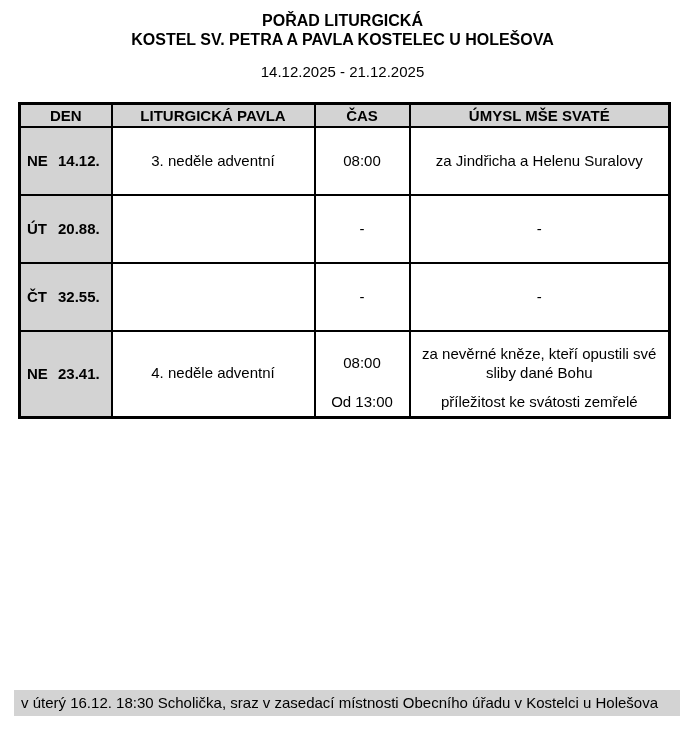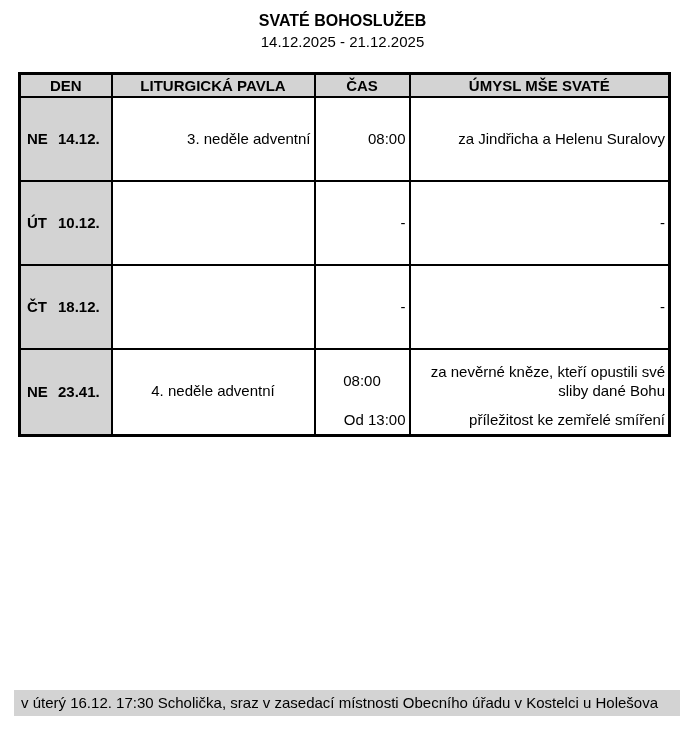--- a/index.html
+++ b/index.html
@@ -19,21 +19,21 @@
   }
   .title-line {
     font-size: 16px;
     font-weight: bold;
     line-height: 19px;
   }
   .date-line {
     font-size: 15px;
     font-weight: normal;
     line-height: 18px;
-    margin-top: 3px;
+    margin-top: 14px;
   }
   table.schedule {
     border-collapse: collapse;
     table-layout: fixed;
     width: 650px;
     margin: 21px 0 0 18px;
     border: 3px solid #000000;
   }
   table.schedule td, table.schedule th {
     border: 2px solid #000000;
@@ -45,31 +45,31 @@
   col.c-cel   { width: 203px; }
   col.c-time  { width: 95px; }
   col.c-int   { width: 260px; }
   tr.head-row { height: 23px; }
   tr.head-row th {
     background: #d3d3d3;
     font-weight: bold;
     text-align: center;
     padding: 1px 2px;
   }
-  tr.data-row { height: 84px; }
+  tr.data-row { height: 68px; }
   tr.data-row.tall { height: 84px; }
   td.day-cell {
     background: #d3d3d3;
     font-weight: bold;
     padding-left: 6px;
     white-space: nowrap;
   }
   td.day-cell .day-abbr { display: inline-block; width: 31px; }
   td.cel-cell, td.time-cell, td.int-cell {
-    text-align: right;
+    text-align: center;
     padding: 2px 3px;
     line-height: 19px;
   }
   td.split { padding: 0; vertical-align: top; }
   .split-wrap {
     display: flex;
     flex-direction: column;
     justify-content: space-between;
     height: 84px;
     padding: 2px 3px;
@@ -95,21 +95,22 @@
     line-height: 21px;
     padding: 2px 7px 3px 7px;
   }
 </style>
 </head>
 <body>
 
 <div class="page">
 
   <div class="titles">
-    <div class="title-line">SVATÉ BOHOSLUŽEB</div>
+    <div class="title-line">POŘAD LITURGICKÁ</div>
+    <div class="title-line">KOSTEL SV. PETRA A PAVLA KOSTELEC U HOLEŠOVA</div>
     <div class="date-line">14.12.2025 - 21.12.2025</div>
   </div>
 
   <table class="schedule">
     <colgroup>
       <col class="c-day">
         <col class="c-cel">
         <col class="c-time">
         <col class="c-int">
     </colgroup>
@@ -126,31 +127,31 @@
         <span class="day-abbr">NE</span><span>14.12.</span>
       </td>
       <td class="cel-cell">3. neděle adventní</td>
       <td class="time-cell">08:00</td>
       <td class="int-cell">za Jindřicha a Helenu Suralovy</td>
     </tr>
 
 
     <tr class="data-row">
       <td class="day-cell">
-        <span class="day-abbr">ÚT</span><span>10.12.</span>
+        <span class="day-abbr">ÚT</span><span>20.88.</span>
       </td>
       <td class="cel-cell"></td>
       <td class="time-cell">-</td>
       <td class="int-cell">-</td>
     </tr>
 
 
     <tr class="data-row">
       <td class="day-cell">
-        <span class="day-abbr">ČT</span><span>18.12.</span>
+        <span class="day-abbr">ČT</span><span>32.55.</span>
       </td>
       <td class="cel-cell"></td>
       <td class="time-cell">-</td>
       <td class="int-cell">-</td>
     </tr>
 
 
 
     <tr class="data-row tall">
       <td class="day-cell">
@@ -164,22 +165,22 @@
       </td>
       <td class="time-cell split">
         <div class="split-wrap">
           <div class="split-top">08:00</div>
           <div class="split-bot">Od 13:00</div>
         </div>
       </td>
       <td class="int-cell split">
         <div class="split-wrap">
           <div class="split-top">za nevěrné kněze, kteří opustili své sliby dané Bohu</div>
-          <div class="split-bot">příležitost ke zemřelé smíření</div>
+          <div class="split-bot">příležitost ke svátosti zemřelé</div>
         </div>
       </td>
     </tr>
   </tbody>
     </table>
 
-  <div class="footer-note">v úterý 16.12. 17:30 Scholička, sraz v zasedací místnosti Obecního úřadu v Kostelci u Holešova</div>
+  <div class="footer-note">v úterý 16.12. 18:30 Scholička, sraz v zasedací místnosti Obecního úřadu v Kostelci u Holešova</div>
 
 </div>
 
 </body></html>

